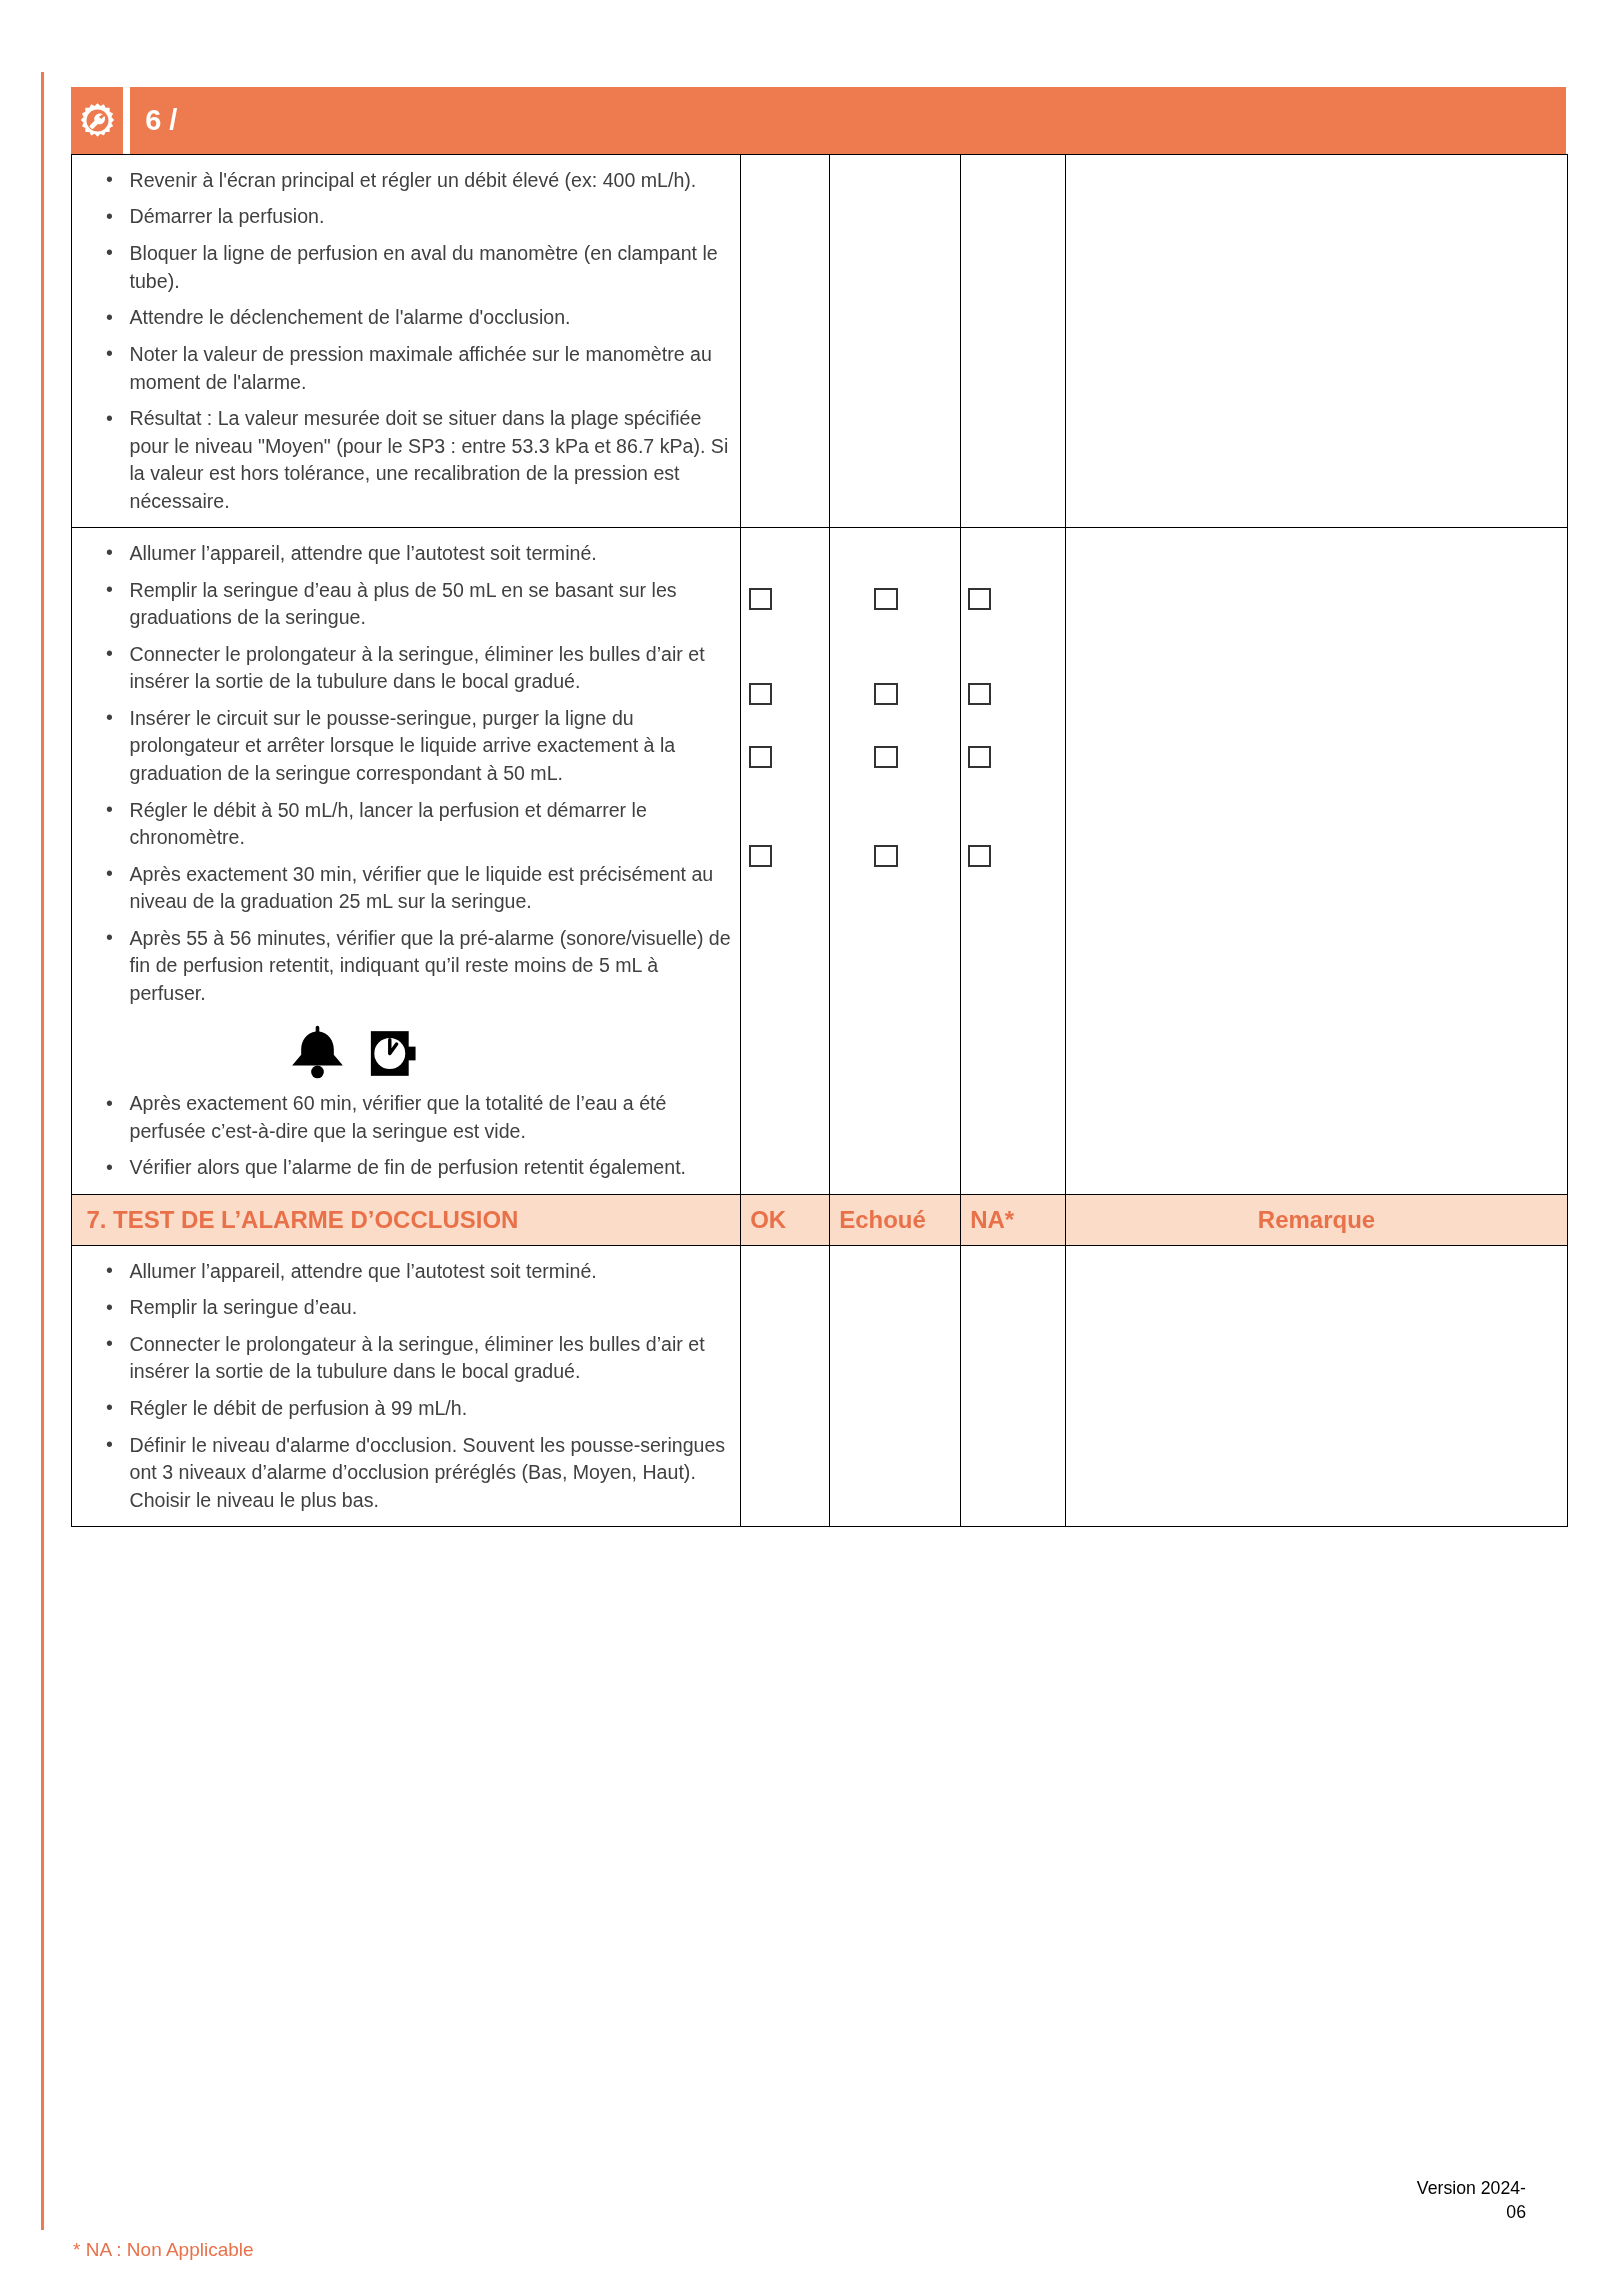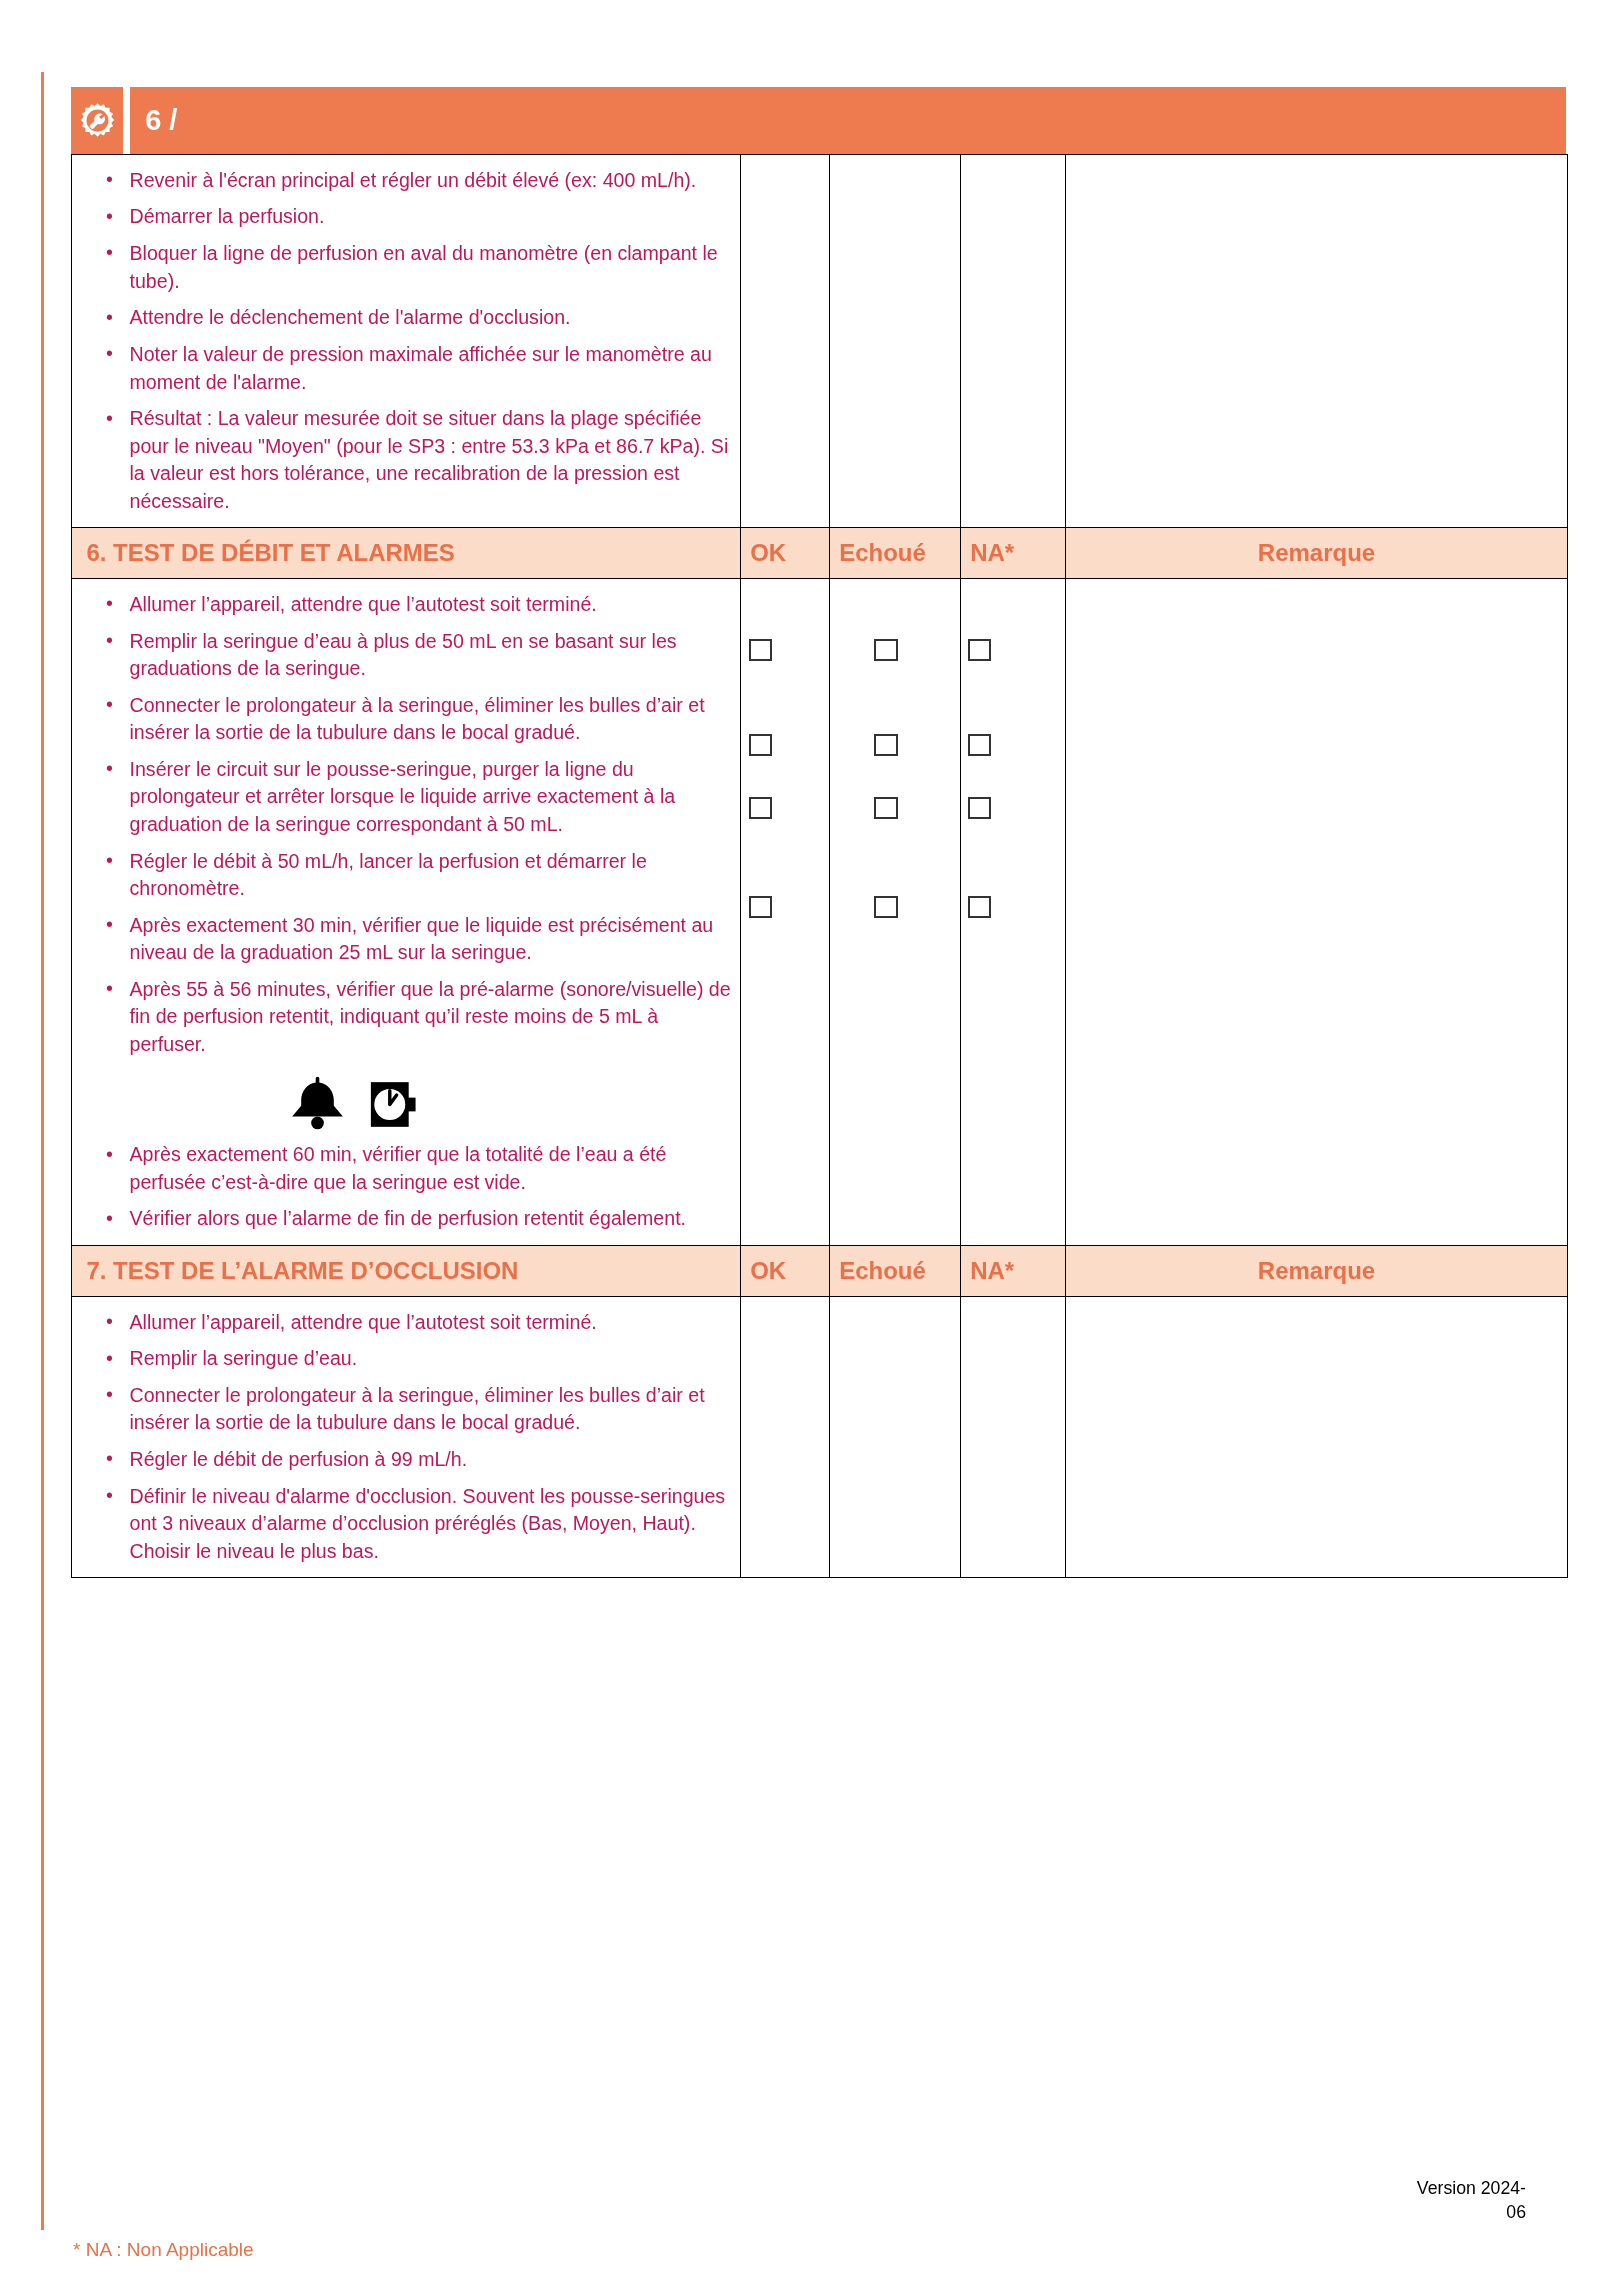--- a/index.html
+++ b/index.html
@@ -104,21 +104,21 @@
   
   ul.bullets {
     list-style: none;
     margin: 0;
     padding: 11.8px 9.2px 11.8px 30px;
   }
   ul.bullets li {
     position: relative;
     font-size: 19.6px;
     line-height: 27.5px;
-    color: #be185d;
+    color: #404040;
     margin: 0 0 9.2px 0;
     padding-left: 27.5px;
   }
   ul.bullets li:last-child { margin-bottom: 0; }
   ul.bullets li:before {
     content: "\2022";
     position: absolute;
     left: 3.9px;
     top: -0.7px;
     font-size: 19.6px;
@@ -248,37 +248,20 @@
             <div class="chk-col fail-col"></div>
           </td>
         <td>
             <div class="chk-col na-col"></div>
           </td>
         <td>
             <div style="height:100%"></div>
           </td>
       </tr>
 
-      <tr class="section-head">
-        <td>
-          <div class="sec-title">6. TEST DE DÉBIT ET ALARMES</div>
-        </td>
-        <td>
-          <div class="sec-col">OK</div>
-        </td>
-        <td>
-          <div class="sec-col">Echoué</div>
-        </td>
-        <td>
-          <div class="sec-col">NA*</div>
-        </td>
-        <td>
-          <div class="sec-col center">Remarque</div>
-        </td>
-      </tr>
 
       <tr>
         <td>
           <ul class="bullets">
             <li>Allumer l’appareil, attendre que l’autotest soit terminé.</li>
             <li>Remplir la seringue d’eau à plus de 50 mL en se basant sur les graduations de la seringue.</li>
             <li>Connecter le prolongateur à la seringue, éliminer les bulles d’air et insérer la sortie de la tubulure dans le bocal gradué.</li>
             <li>Insérer le circuit sur le pousse-seringue, purger la ligne du prolongateur et arrêter lorsque le liquide arrive exactement à la graduation de la seringue correspondant à 50 mL.</li>
             <li>Régler le débit à 50 mL/h, lancer la perfusion et démarrer le chronomètre.</li>
             <li>Après exactement 30 min, vérifier que le liquide est précisément au niveau de la graduation 25 mL sur la seringue.</li>

